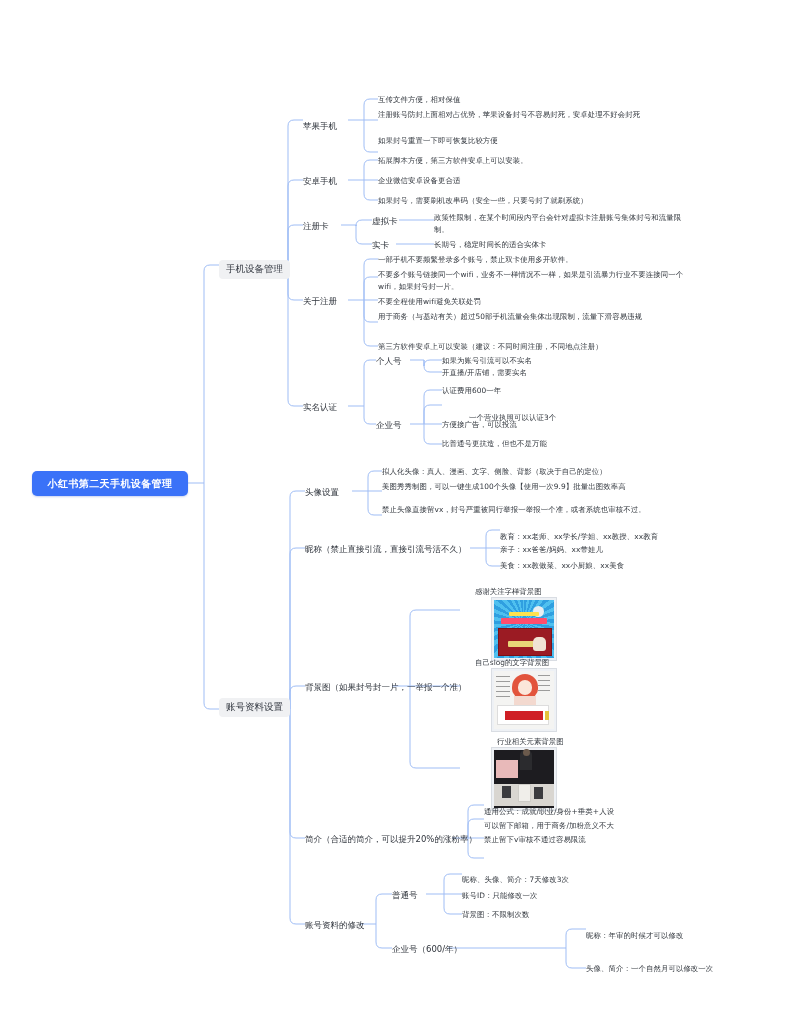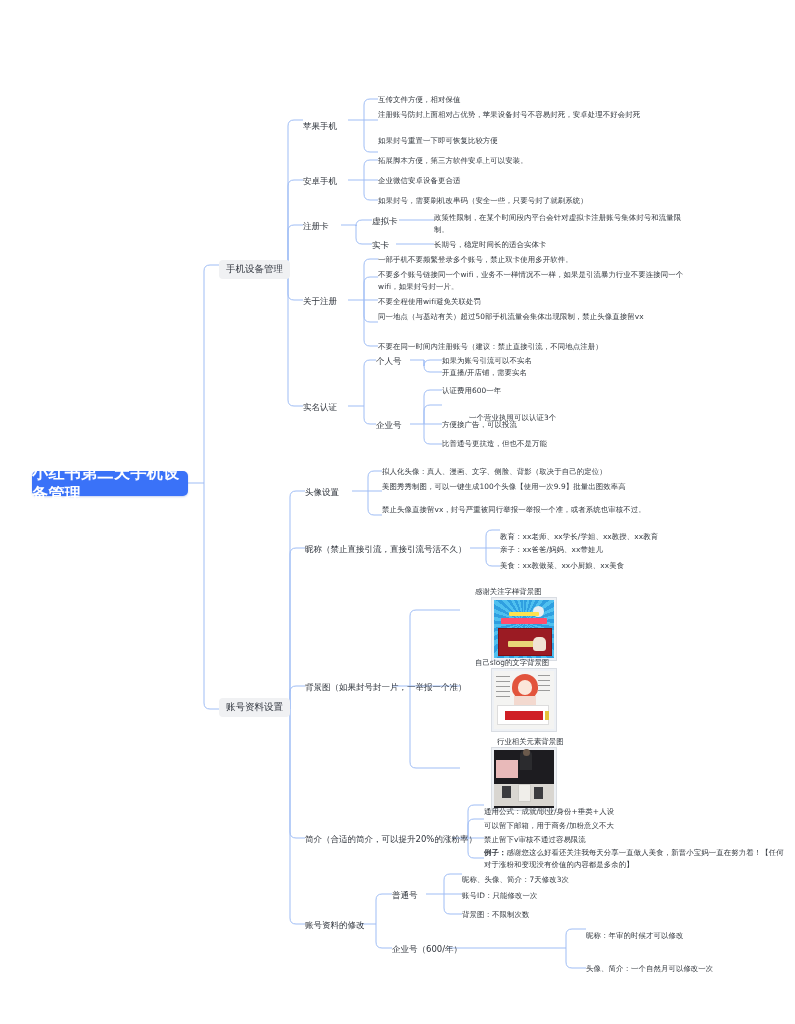--- a/index.html
+++ b/index.html
@@ -15,21 +15,21 @@
 
   .node{position:absolute;box-sizing:border-box;}
 
   
   .root{
     left:32px;top:471px;
     width:156px;height:25px;
     background:#3a72f8;
     border-radius:5px;
     color:#fff;
-    font-size:16px;
+    font-size:10px;
     font-weight:bold;
     display:flex;align-items:center;justify-content:center;
     letter-spacing:.4px;
     box-shadow:0 1px 2px rgba(40,80,200,.25);
   }
 
   
   .lvl1{
     background:#f0f1f3;
     border-radius:4px;
@@ -223,22 +223,22 @@
   <div class="node lvl2" style="left:303px;top:221px;">注册卡</div>
   <div class="node lvl2" style="left:372px;top:216px;">虚拟卡</div>
   <div class="node leaf wrap" style="left:434px;top:212px;width:258px;">政策性限制，在某个时间段内平台会针对虚拟卡注册账号集体封号和流量限制。</div>
   <div class="node lvl2" style="left:372px;top:240px;">实卡</div>
   <div class="node leaf nowrap" style="left:434px;top:239px;">长期号，稳定时间长的适合实体卡</div>
 
   <div class="node lvl2" style="left:303px;top:296px;">关于注册</div>
   <div class="node leaf nowrap" style="left:378px;top:254px;">一部手机不要频繁登录多个账号，禁止双卡使用多开软件。</div>
   <div class="node leaf wrap" style="left:378px;top:269px;width:312px;">不要多个账号链接同一个wifi，业务不一样情况不一样，如果是引流暴力行业不要连接同一个wifi，如果封号封一片。</div>
   <div class="node leaf nowrap" style="left:378px;top:296px;">不要全程使用wifi避免关联处罚</div>
-  <div class="node leaf wrap" style="left:378px;top:311px;width:306px;">同一地点（与基站有关）超过50部手机流量会集体出现限制，禁止头像直接留vx</div>
-  <div class="node leaf nowrap" style="left:378px;top:341px;">不要在同一时间内注册账号（建议：禁止直接引流，不同地点注册）</div>
+  <div class="node leaf wrap" style="left:378px;top:311px;width:306px;">用于商务（与基站有关）超过50部手机流量会集体出现限制，流量下滑容易违规</div>
+  <div class="node leaf nowrap" style="left:378px;top:341px;">第三方软件安卓上可以安装（建议：不同时间注册，不同地点注册）</div>
 
   <div class="node lvl2" style="left:303px;top:402px;">实名认证</div>
   <div class="node lvl2" style="left:376px;top:356px;">个人号</div>
   <div class="node leaf nowrap" style="left:442px;top:355px;">如果为账号引流可以不实名</div>
   <div class="node leaf nowrap" style="left:442px;top:367px;">开直播/开店铺，需要实名</div>
 
   <div class="node lvl2" style="left:376px;top:420px;">企业号</div>
   <div class="node leaf nowrap" style="left:442px;top:385px;">认证费用600一年</div>
   <div class="node leaf nowrap" style="left:442px;top:412px;margin-left:27px;">一个营业执照可以认证3个</div>
   <div class="node leaf nowrap" style="left:442px;top:419px;">方便接广告，可以投流</div>
@@ -301,21 +301,20 @@
       <div class="t3-chairA"></div>
         <div class="t3-chairB"></div>
         <div class="t3-chairC"></div>
     </div>
   </div>
 
   <div class="node lvl2" style="left:305px;top:834px;">简介（合适的简介，可以提升20%的涨粉率）</div>
   <div class="node leaf nowrap" style="left:484px;top:806px;">通用公式：成就/职业/身份+垂类+人设</div>
   <div class="node leaf nowrap" style="left:484px;top:820px;">可以留下邮箱，用于商务/加粉意义不大</div>
   <div class="node leaf nowrap" style="left:484px;top:834px;">禁止留下v审核不通过容易限流</div>
-  <div class="node leaf wrap" style="left:484px;top:847px;width:306px;"><b>例子：</b>感谢您这么好看还关注我每天分享一直做人美食，新晋小宝妈一直在努力着！【任何对于涨粉和变现没有价值的内容都是多余的】</div>
 
   <div class="node lvl2" style="left:305px;top:920px;">账号资料的修改</div>
 
   <div class="node lvl2" style="left:392px;top:890px;">普通号</div>
   <div class="node leaf nowrap" style="left:462px;top:874px;">昵称、头像、简介：7天修改3次</div>
   <div class="node leaf nowrap" style="left:462px;top:890px;">账号ID：只能修改一次</div>
   <div class="node leaf nowrap" style="left:462px;top:909px;">背景图：不限制次数</div>
 
   <div class="node lvl2" style="left:392px;top:944px;text-align:center;">企业号（600/年）</div>
   <div class="node leaf nowrap" style="left:586px;top:930px;">昵称：年审的时候才可以修改</div>

